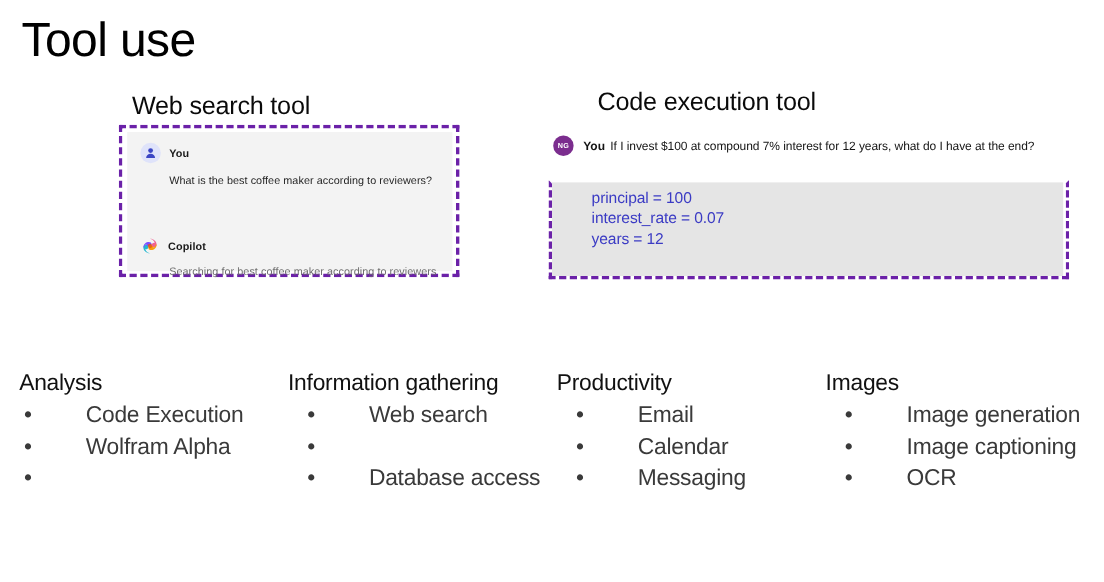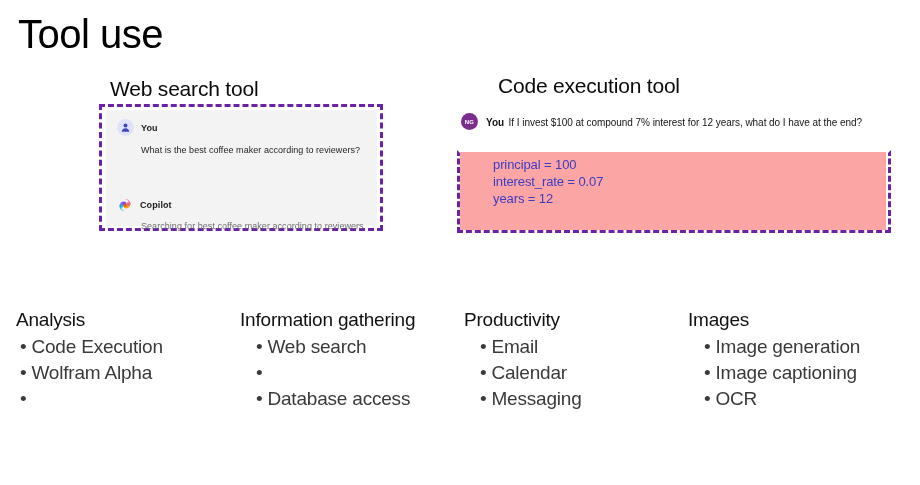--- a/index.html
+++ b/index.html
@@ -157,21 +157,21 @@
     white-space: nowrap;
     letter-spacing: -0.05px;
   }
 
   .code-box {
     position: absolute;
     left: 460px;
     top: 152px;
     width: 426px;
     height: 78px;
-    background: #fca5a5;
+    background: #e5e5e5;
     box-sizing: border-box;
     padding: 4px 0 0 33px;
   }
   .code-line {
     font-family: "Liberation Sans", sans-serif;
     font-size: 13px;
     color: #3b3bc4;
     line-height: 17px;
     white-space: pre;
     letter-spacing: -0.1px;
@@ -210,21 +210,21 @@
     gap: 5px;
   }
   #cat-0 .cat-item { padding-left: 4px; }
   #cat-1 .cat-item,
   #cat-2 .cat-item,
   #cat-3 .cat-item { padding-left: 16px; }
   .bullet {
     flex: 0 0 auto;
     line-height: 26px;
   }
-  .cat-item-label { display: block; }
+  .cat-item-label { display: block; margin-left: 40px; }
 </style>
 </head>
 <body>
 
 <div class="slide-title">Tool use</div>
 
 <div class="panel-heading" id="heading-web">Web search tool</div>
 
 <div class="dashed-frame" id="frame-web"></div>
 

